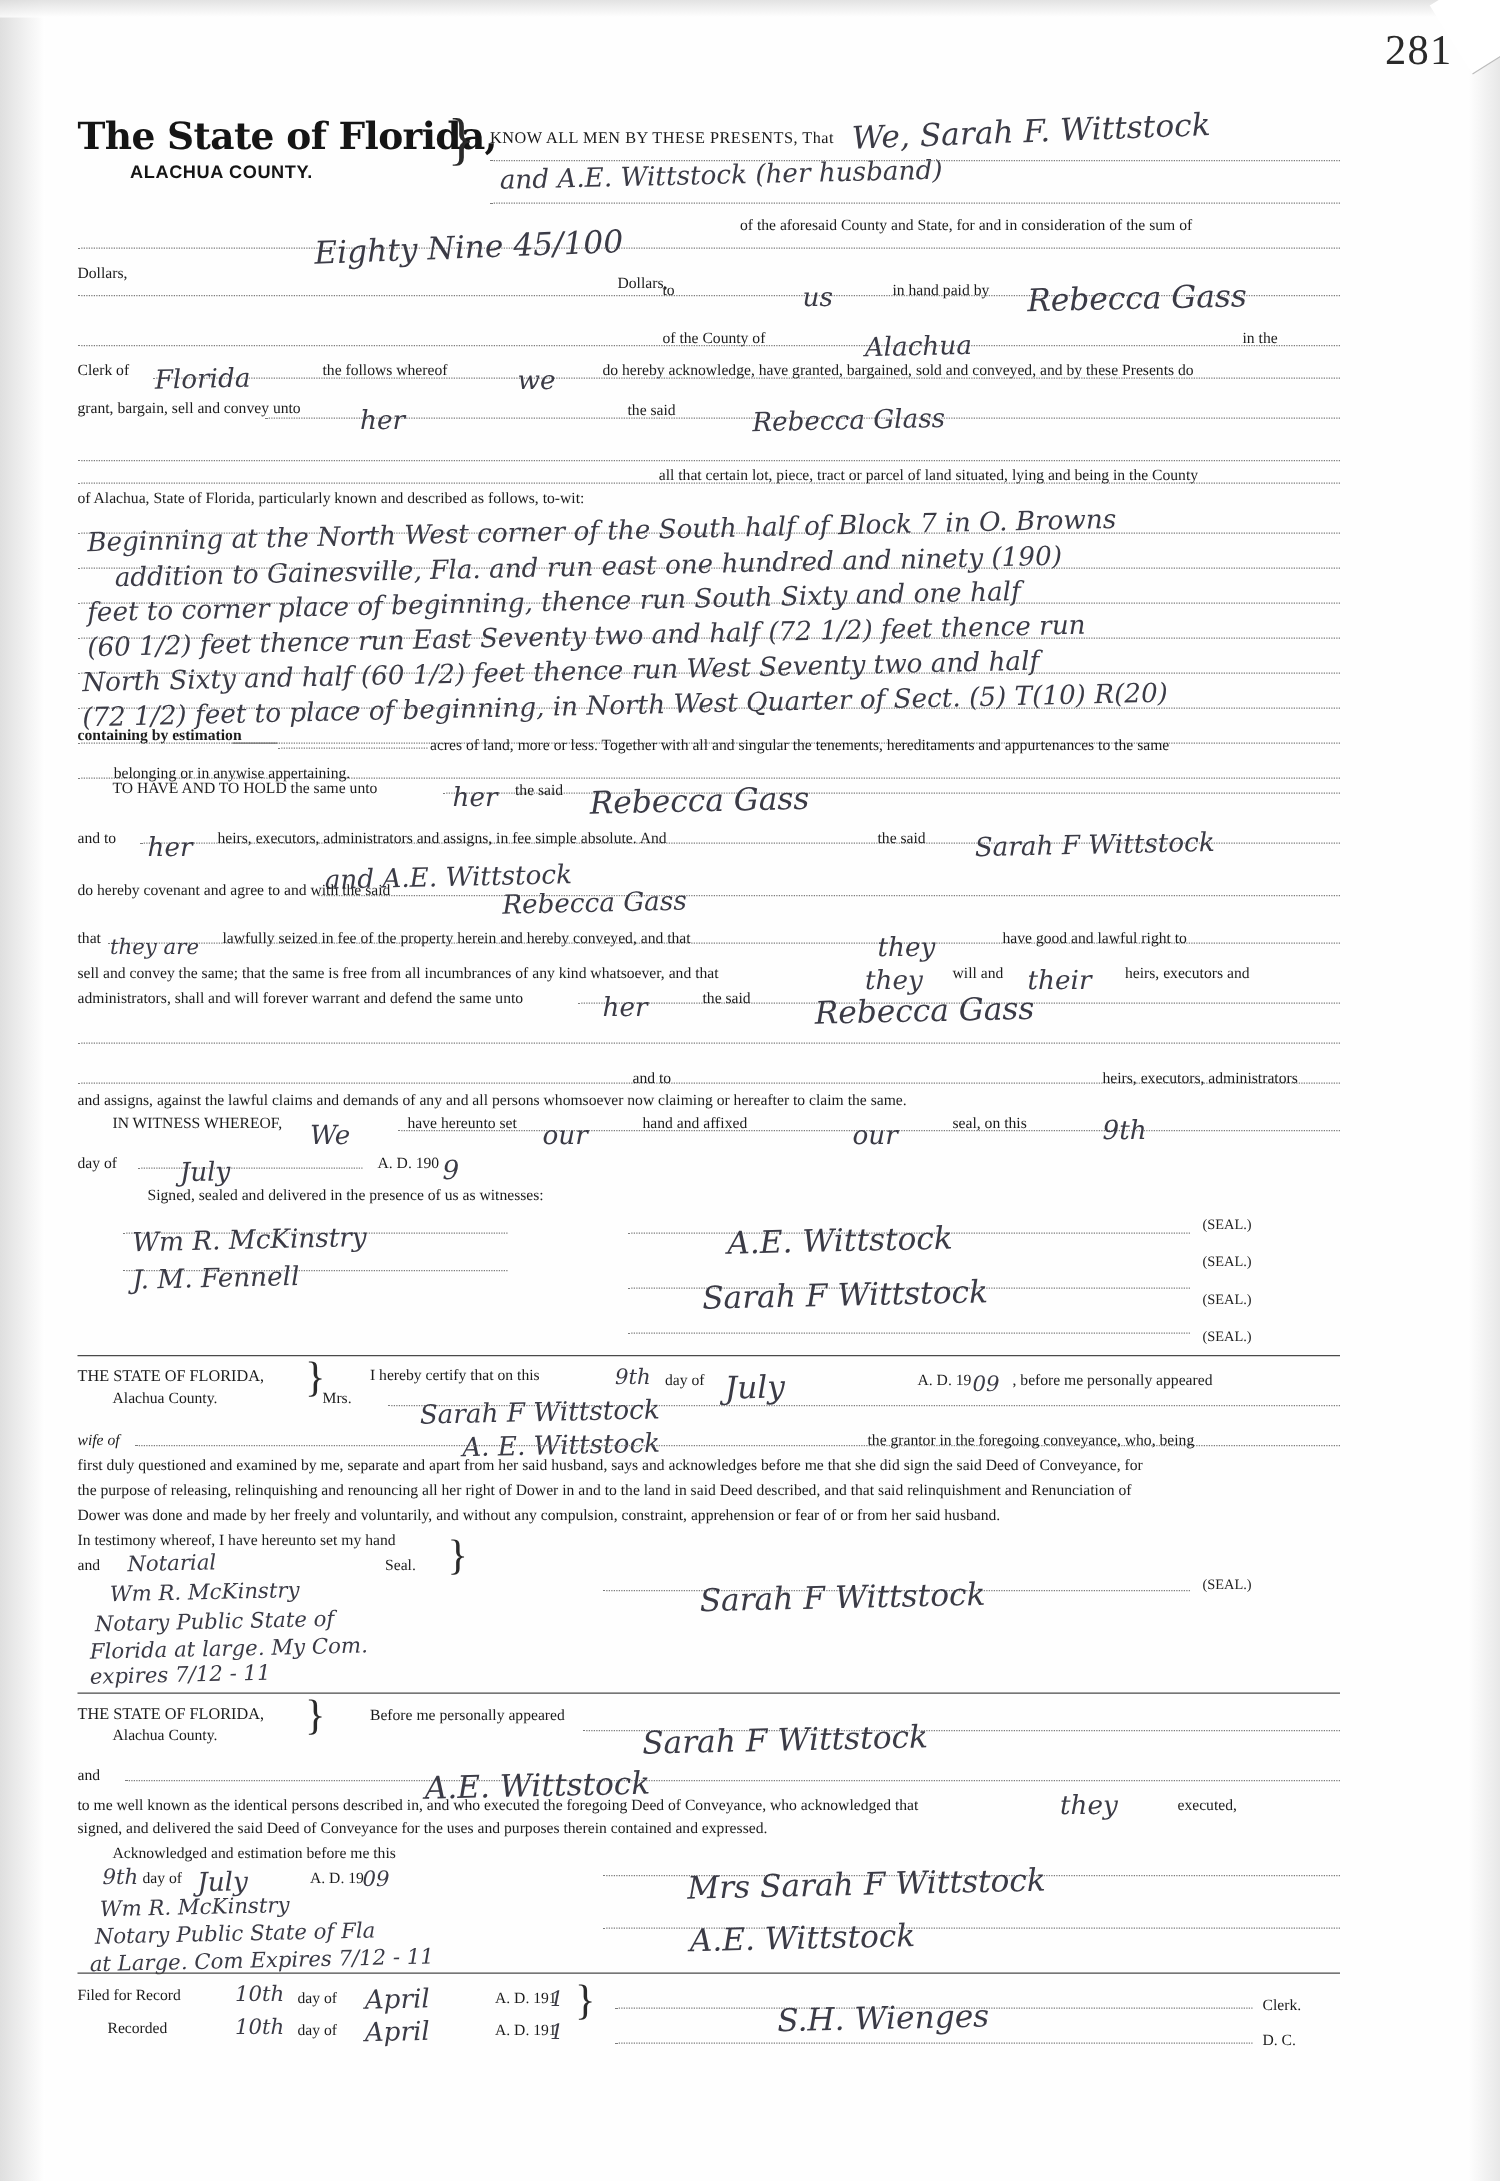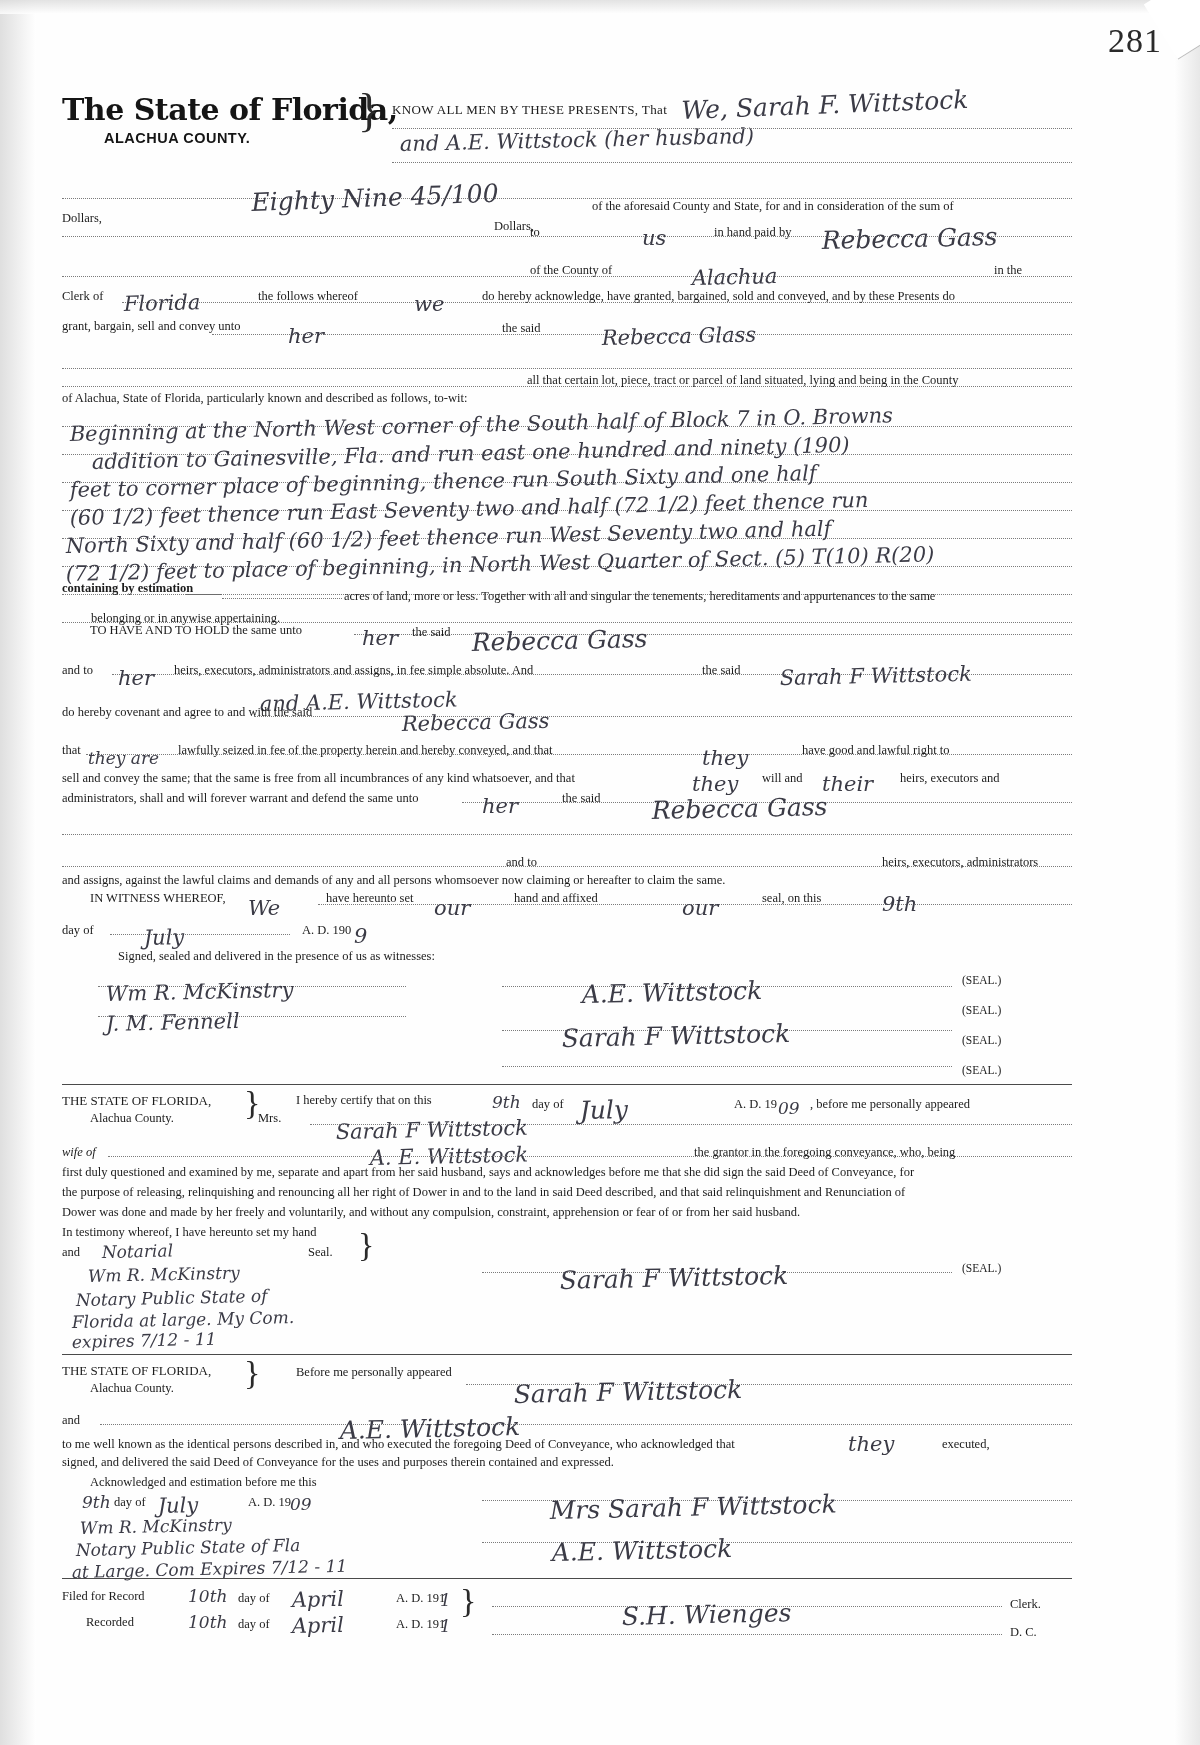--- a/index.html
+++ b/index.html
@@ -170,21 +170,21 @@
     <div class="brace">}</div>
     <div class="know">KNOW ALL MEN BY THESE PRESENTS, That</div>
 
     <div class="hw lg tilt" style="left:620px; top:12px;">We, Sarah F. Wittstock</div>
     <div class="hw md tilt2" style="left:338px; top:48px;">and A.E. Wittstock (her husband)</div>
 
     <div class="rule" style="left:330px; top:42px; width:680px;"></div>
     <div class="rule" style="left:330px; top:76px; width:680px;"></div>
 
     <div class="rule" style="left:0px; top:112px; width:1010px;"></div>
-    <div class="pt" style="left:530px; top:114px;text-align:center;">of the aforesaid County and State, for and in consideration of the sum of</div>
+    <div class="pt" style="left:530px; top:88px;text-align:center;">of the aforesaid County and State, for and in consideration of the sum of</div>
     <div class="hw lg tilt" style="left:190px; top:104px;">Eighty Nine 45/100</div>
 
     <div class="pt" style="left:0px; top:126px;">Dollars,</div>
 
     <div class="rule" style="left:0px; top:150px; width:1010px;"></div>
     <div class="pt" style="left:432px; top:134px;">Dollars,</div>
     <div class="pt" style="left:468px; top:140px;">to</div>
     <div class="hw md" style="left:580px; top:142px;">us</div>
     <div class="pt" style="left:652px; top:140px;">in hand paid by</div>
     <div class="hw lg tilt2" style="left:760px; top:142px;">Rebecca Gass</div>

